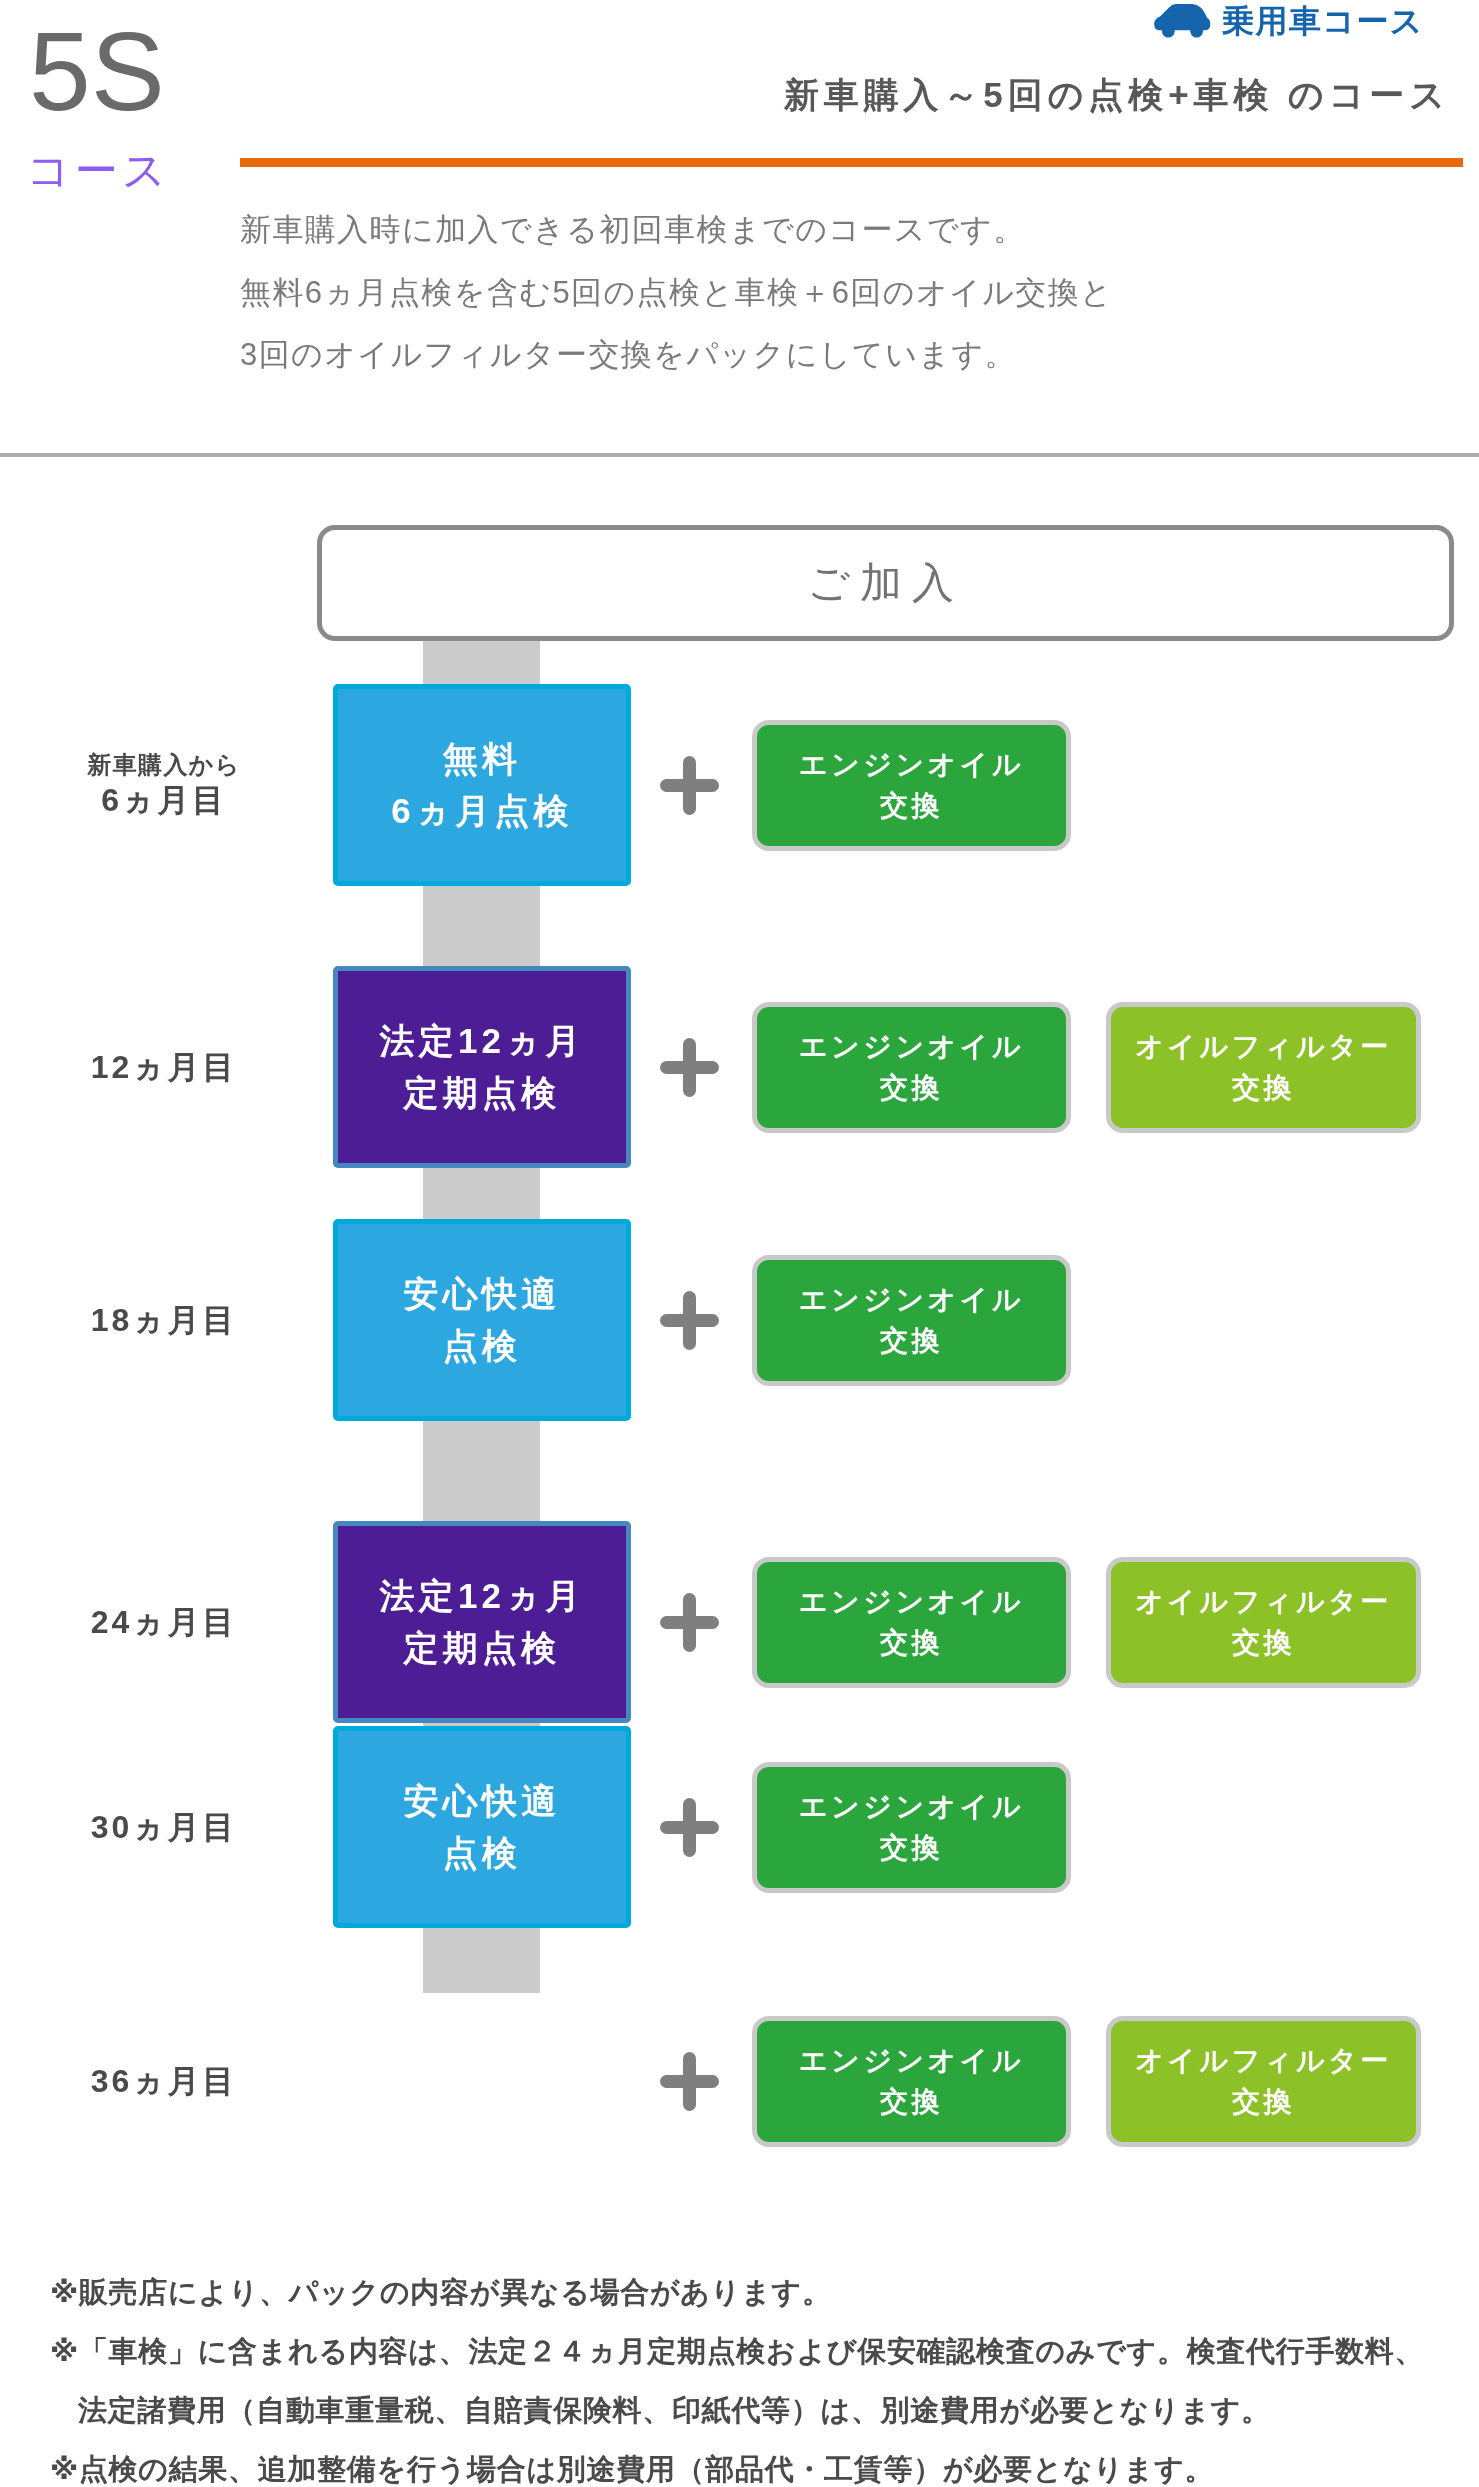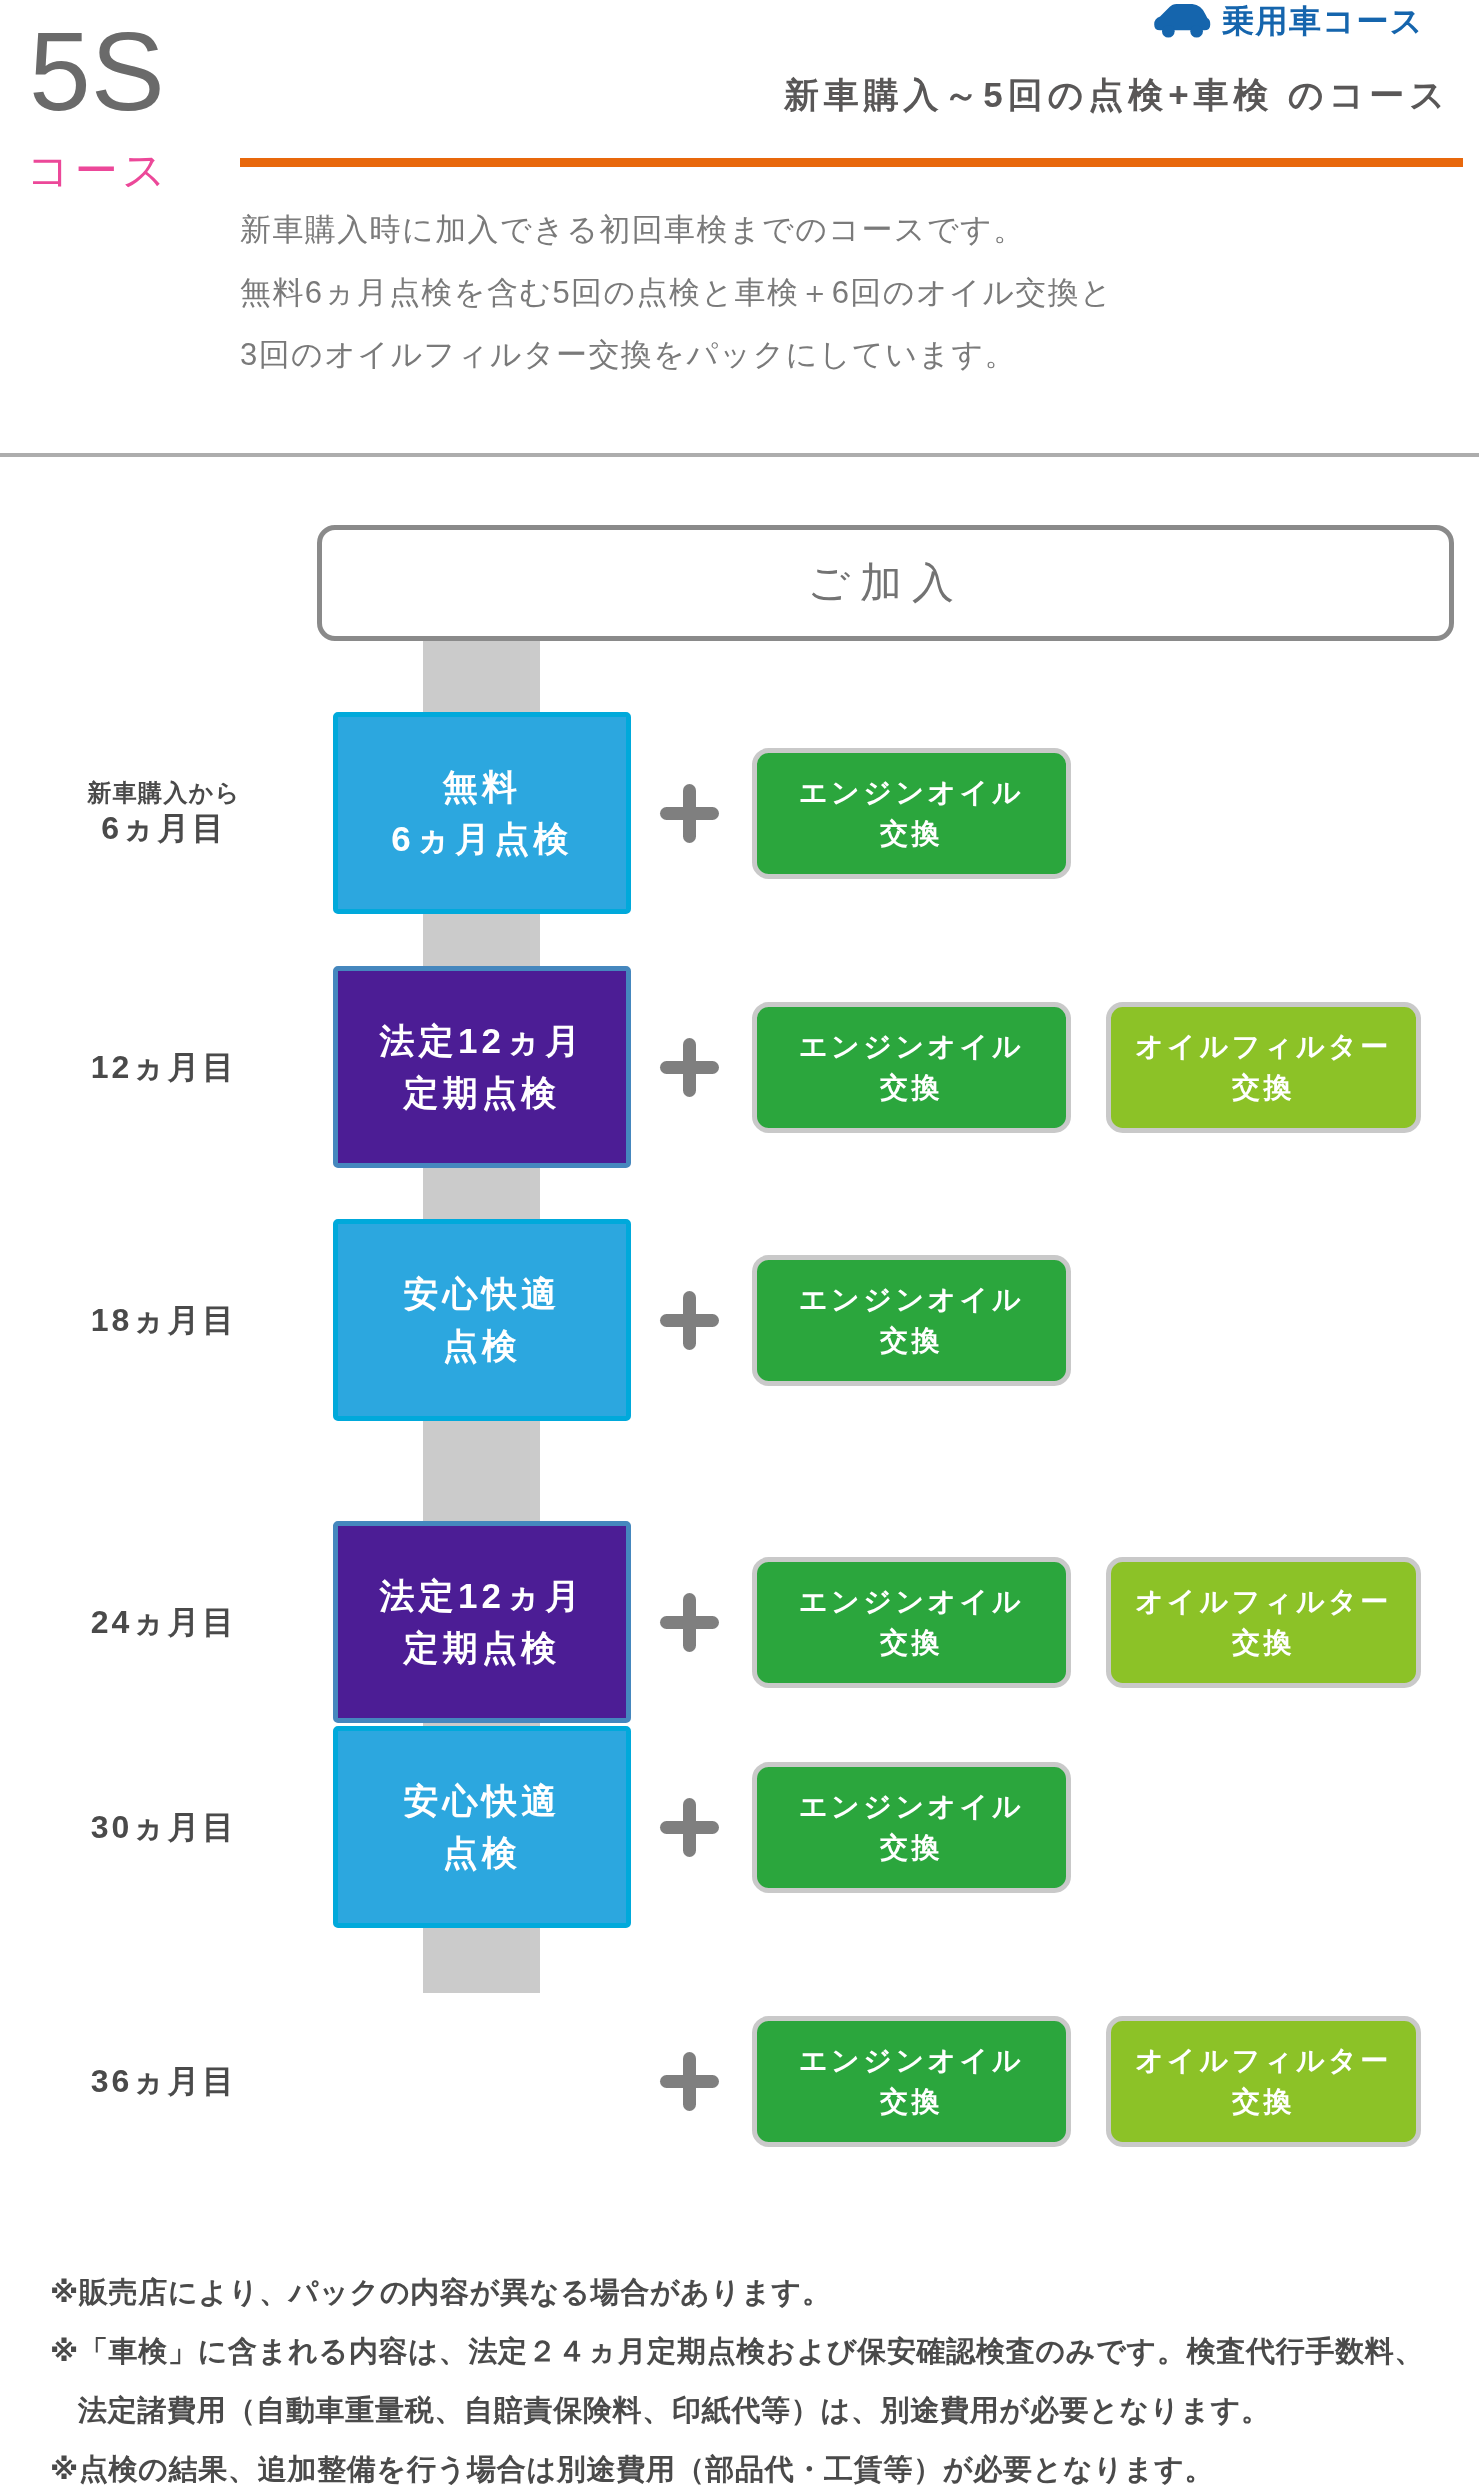--- a/index.html
+++ b/index.html
@@ -7,21 +7,21 @@
     width:1479px;height:2487px;position:relative;background:#ffffff;
     font-family:"Liberation Sans","DejaVu Sans",sans-serif;
     overflow:hidden;
   }
   .abs{position:absolute;}
 
   
   .course-type{top:0;right:55px;height:43px;display:flex;align-items:center;gap:11px;}
   .course-type .txt{font-size:32px;font-weight:bold;color:#1565AD;letter-spacing:1.4px;white-space:nowrap;}
   .badge-5s{left:29px;top:16.7px;font-size:111px;font-weight:200;color:#6A6A6A;line-height:1;}
-  .badge-course{left:26.5px;top:149px;font-size:43px;color:#ec4899;letter-spacing:4.2px;line-height:1;}
+  .badge-course{left:26.5px;top:149px;font-size:43px;color:#8b5cf6;letter-spacing:4.2px;line-height:1;}
   .page-title{right:29px;top:72px;font-size:35px;font-weight:bold;color:#595757;letter-spacing:4.9px;white-space:nowrap;}
   .title-underline{left:240px;top:158px;width:1223px;height:9px;background:#E8680C;}
   .desc{left:240px;font-size:31px;color:#7A7A7A;white-space:nowrap;letter-spacing:1.4px;}
   .divider{left:0;top:453px;width:1479px;height:4.2px;background:#ADADAD;}
 
   
   .join-box{left:317px;top:525px;width:1137px;height:116px;background:#fff;
     border:5.6px solid #8A8A8A;border-radius:18px;box-sizing:border-box;z-index:2;
     display:flex;align-items:center;justify-content:center;}
   .join-box .txt{font-size:42px;color:#737373;letter-spacing:9.8px;}
@@ -80,21 +80,21 @@
 
 <div class="abs divider"></div>
 
 <div class="abs vbar"></div>
 
 <div class="abs join-box">
   <span class="txt">ご加入</span>
 </div>
 
 <div>
-    <div class="abs flow-row" style="top: 712px;">
+    <div class="abs flow-row" style="top: 684px;">
       <div class="abs row-label">
         <div class="l1">新車購入から</div>
         <div class="l2">6ヵ月目</div>
       </div>
       <div class="abs main-box v-lightblue">
         <div>無料</div>
         <div>6ヵ月点検</div>
       </div>
       <div class="abs plus"></div>
       <div class="abs badge b-green">

